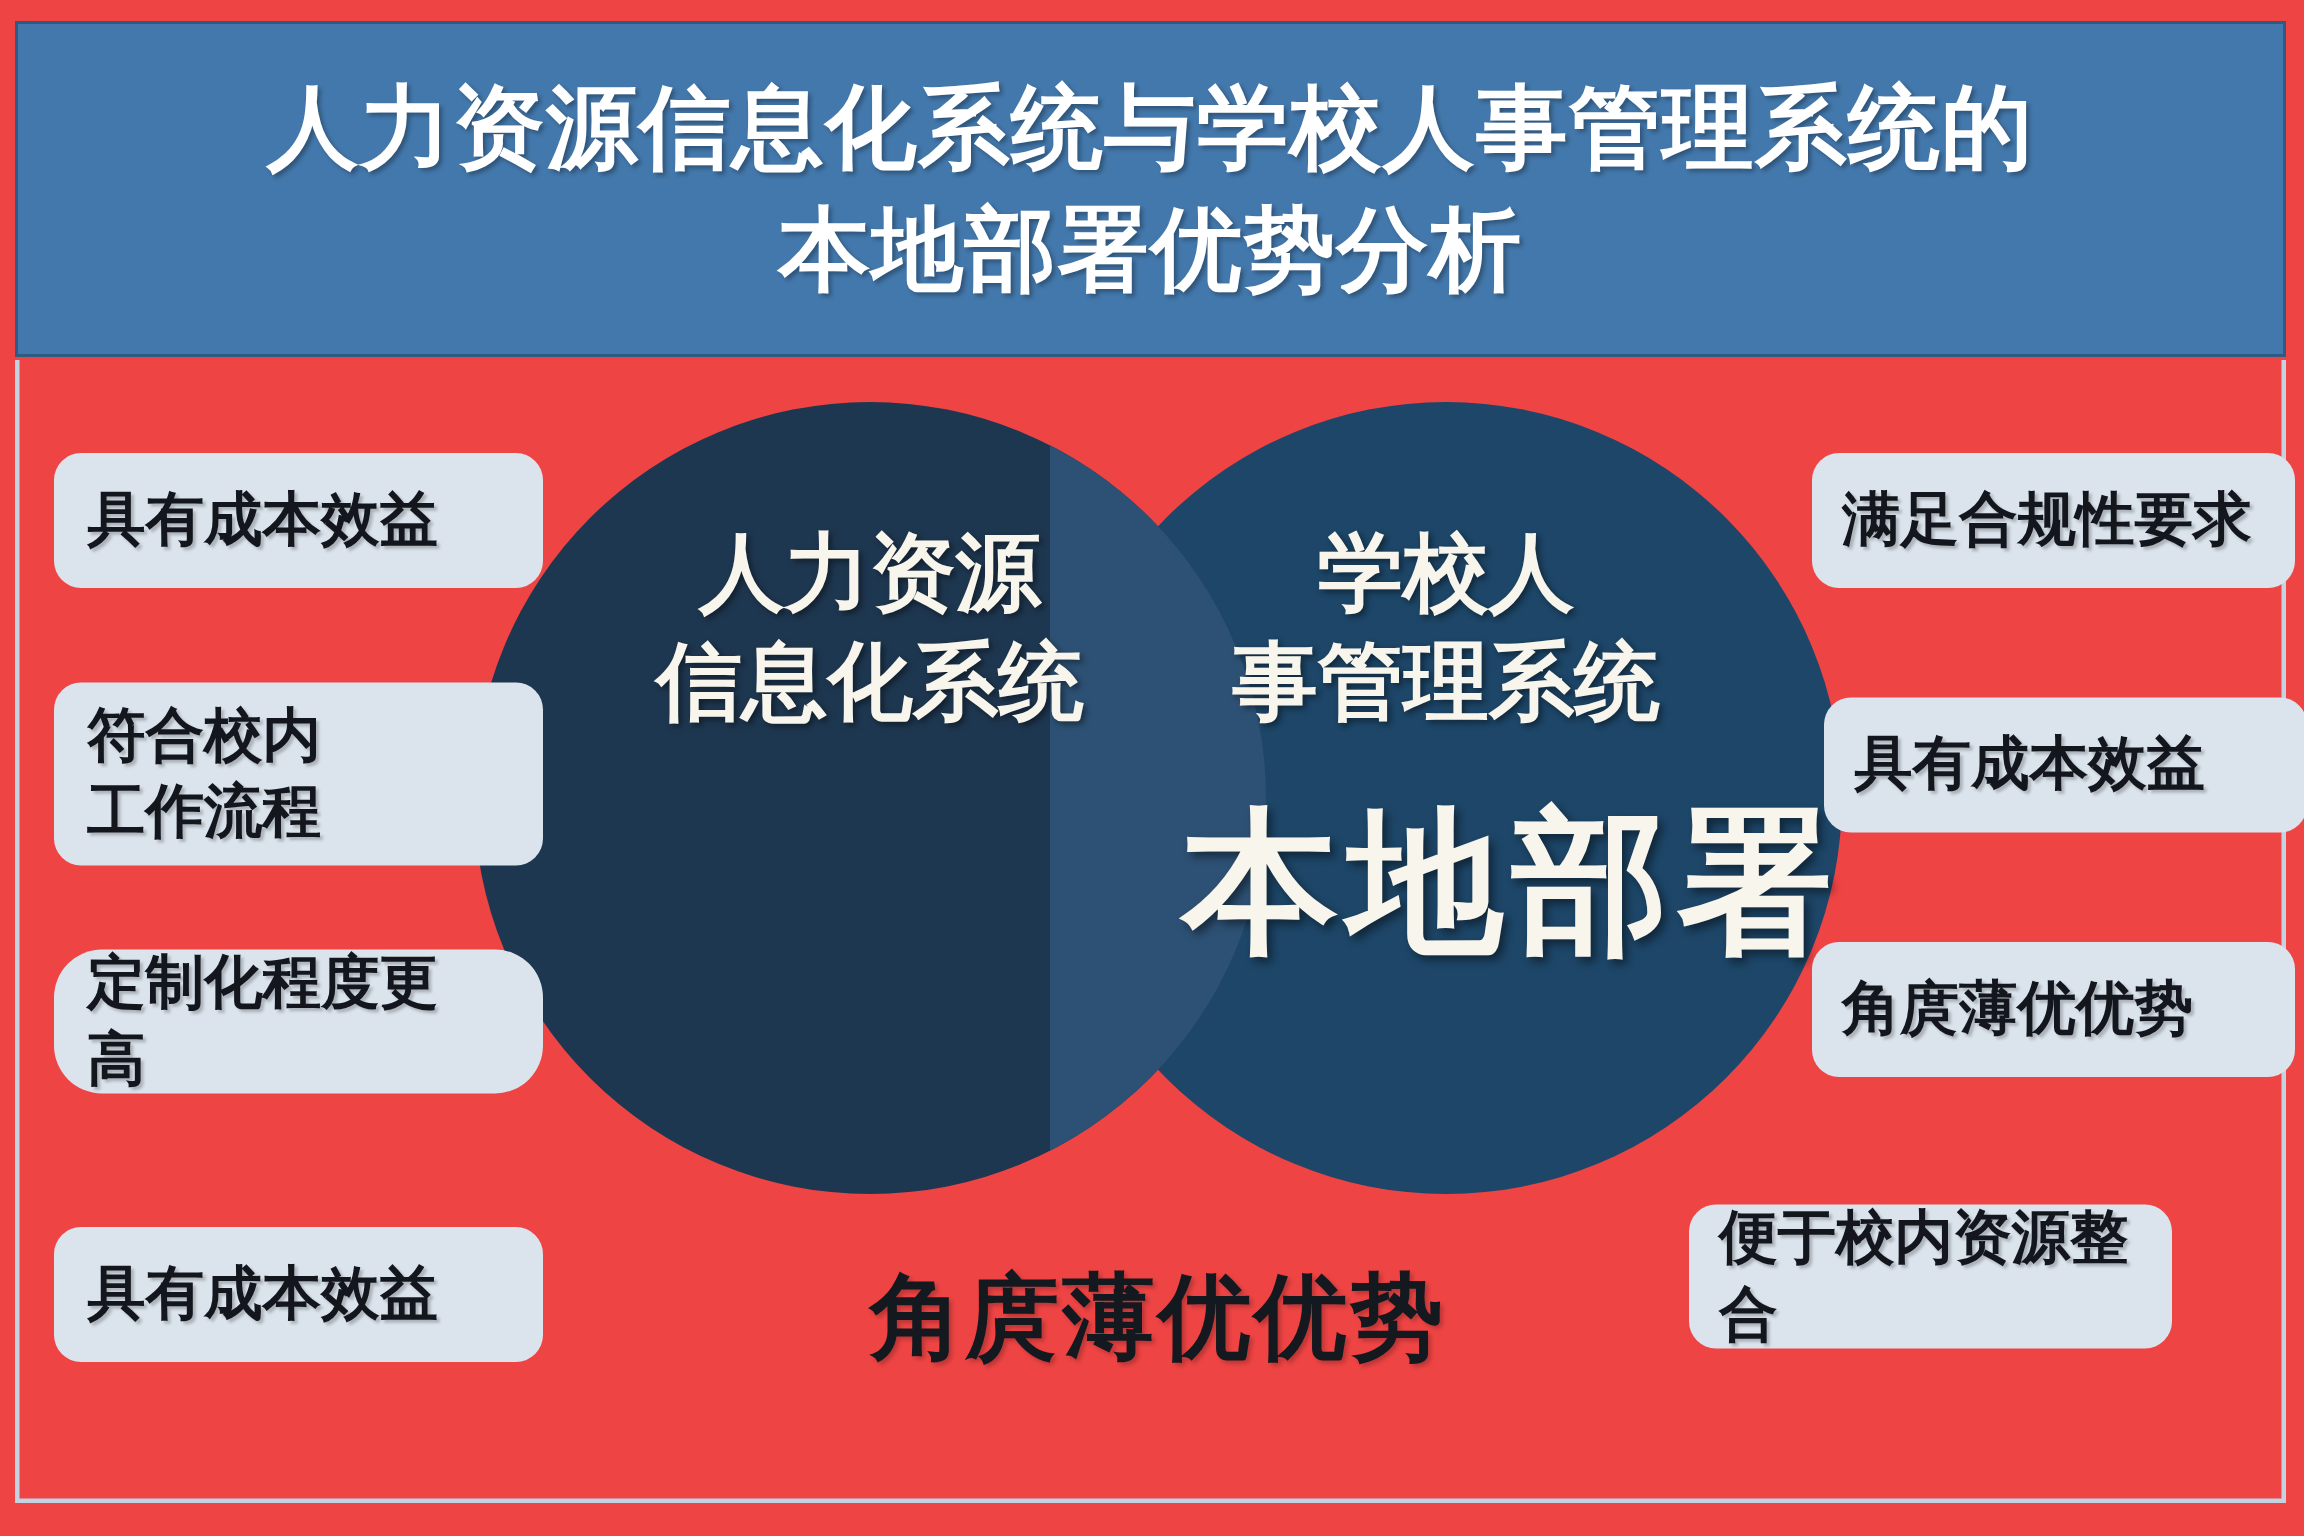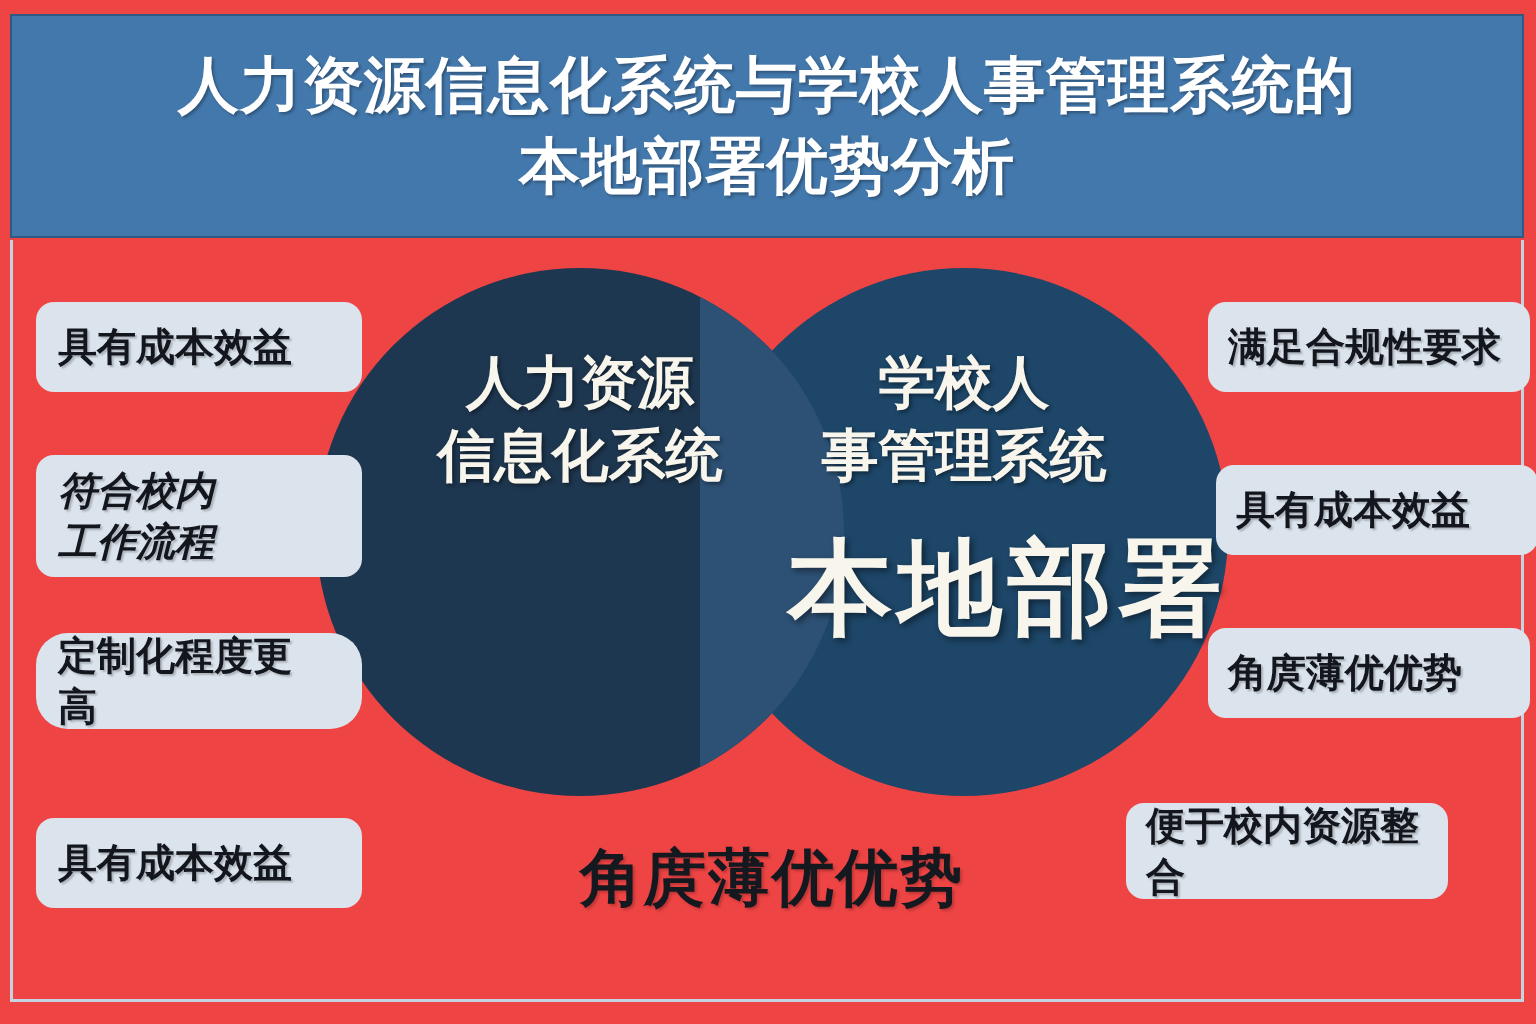--- a/index.html
+++ b/index.html
@@ -151,21 +151,21 @@
     font-size: 39px;
     font-weight: bold;
     line-height: 1.32;
     text-shadow: 2px 2px 2px rgba(0,0,0,0.22);
     white-space: pre-line;
   }
   .pill.left  { left: 36px;  width: 326px; padding: 0 22px; justify-content: flex-start; }
   .pill.right { width: 322px; padding: 0 20px; justify-content: flex-start; }
 
   .p-l1 { top: 302px; height: 90px; }
-  .p-l2 { top: 455px; height: 122px; font-style: italic; }
+  .p-l2 { top: 455px; height: 122px; }
   .p-l3 { top: 633px; height: 96px; border-radius: 32px; }
   .p-l4 { top: 818px; height: 90px; }
 
   .p-r1 { left: 1208px; top: 302px; height: 90px; }
   .p-r2 { left: 1216px; top: 465px; height: 90px; }
   .p-r3 { left: 1208px; top: 628px; height: 90px; }
   .p-r4 { left: 1126px; top: 803px; height: 96px; width: 360px; }
 
   .pill.overflow { overflow: visible; }
   .pill.overflow span { position: relative; white-space: nowrap; }

